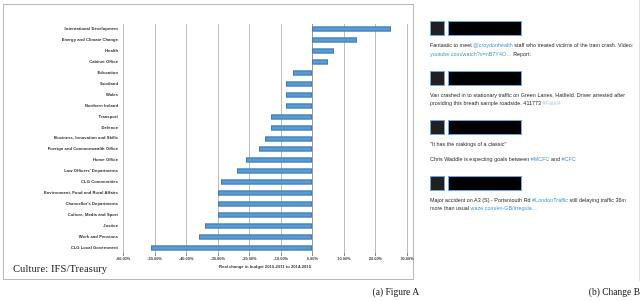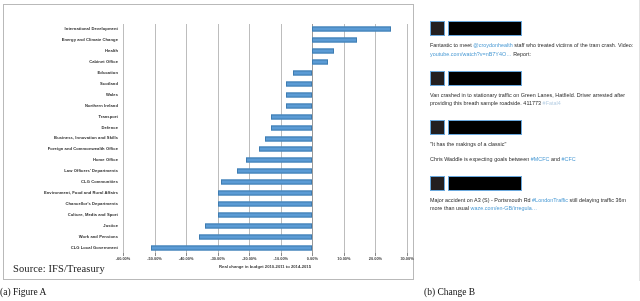--- a/index.html
+++ b/index.html
@@ -120,21 +120,21 @@
     letter-spacing:0.02px;
     word-break:break-word;
   }
   .lnk{color:#4a9ad4;}
   .tag{color:#4a9ad4;}
   .tag-dim{color:#b7cfe3;}
 
   
   .caption{
     position:absolute;bottom:4px;left:0;width:100%;
-    text-align:left;
+    text-align:right;
     font-family:"Liberation Serif", serif;
     font-size:9.5px;color:#111;
   }
 </style>
 </head>
 <body>
 
 <div id="root">
 
   <div class="fig" id="figA">
@@ -263,21 +263,21 @@
             <div class="ticklabel" style="left: 189.333px;">0.00%</div>
             <div class="tickmark" style="left: 220.889px;"></div>
             <div class="ticklabel" style="left: 220.889px;">10.00%</div>
             <div class="tickmark" style="left: 252.444px;"></div>
             <div class="ticklabel" style="left: 252.444px;">20.00%</div>
             <div class="tickmark" style="left: 284px;"></div>
             <div class="ticklabel" style="left: 284px;">30.00%</div>
           </div>
         <div id="xaxis-title">Real change in budget 2010-2011 to 2014-2015</div>
 
-        <div id="source-note">Source: IFS/Treasury</div>
+        <div id="source-note">Culture: IFS/Treasury</div>
       </div>
     </div>
 
     <div class="caption">(a)  Figure A</div>
   </div>
 
   <div class="fig" id="figB">
     <div id="tweet-panel">
         <div class="tweet" style="margin-top: 21px;">
           <div class="tweet-head">

